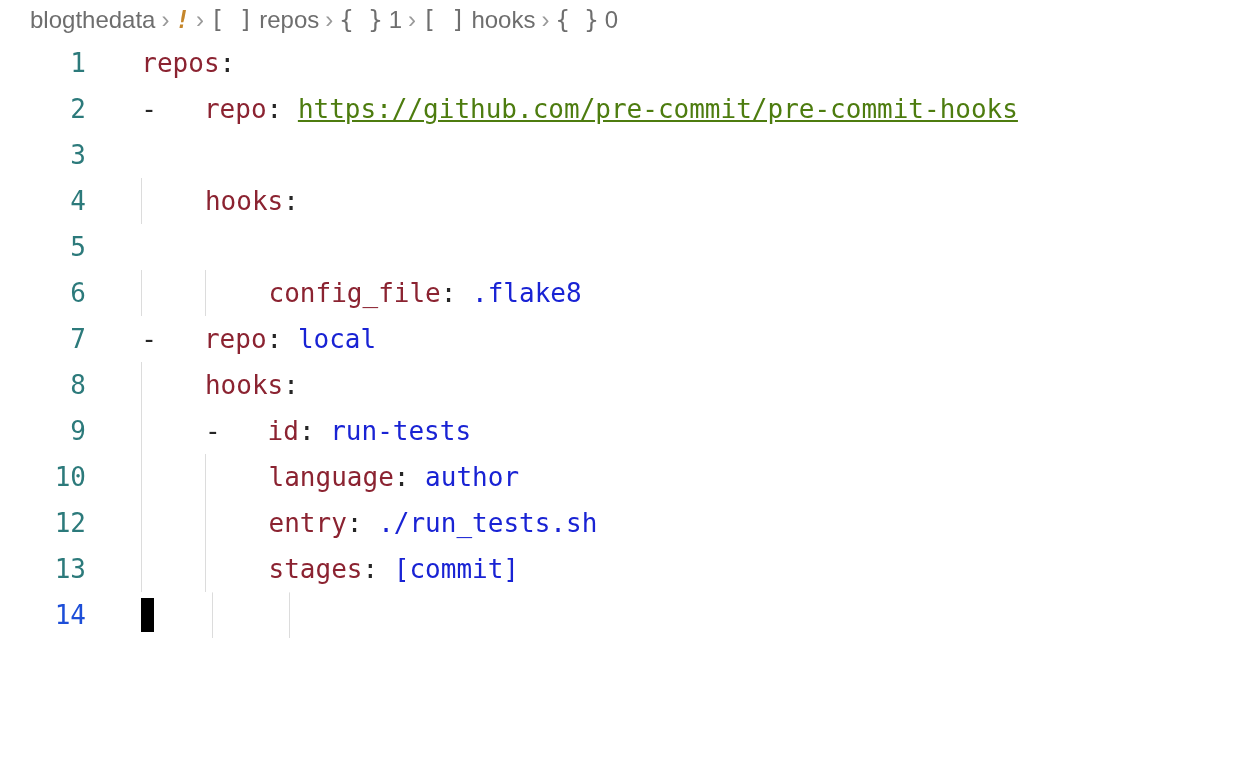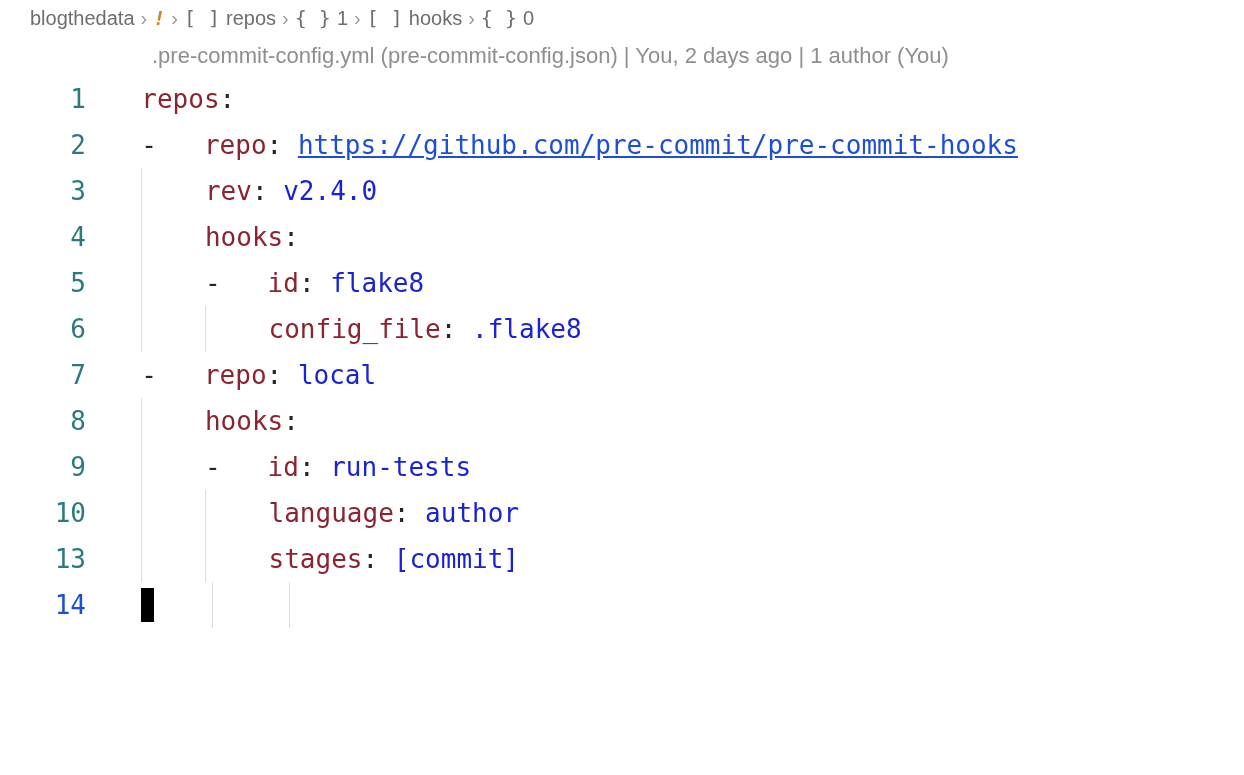--- a/index.html
+++ b/index.html
@@ -7,21 +7,21 @@
     font-family: -apple-system, BlinkMacSystemFont, "Segoe UI", sans-serif;
     background: #ffffff;
     width: 1244px;
     height: 775px;
     overflow: hidden;
   }
   .breadcrumb {
     display: flex;
     align-items: center;
     padding: 6px 12px 6px 30px;
-    font-size: 20px;
+    font-size: 24px;
     color: #6e6e6e;
     gap: 6px;
   }
   .breadcrumb .sep { color: #9a9a9a; }
   .breadcrumb .icon { color: #c5862b; font-weight: bold; font-style: italic; font-family: 'SFMono-Regular', Menlo, monospace; }
   .breadcrumb .sym { color: #6e6e6e; font-family: 'SFMono-Regular', Menlo, monospace; }
   .editor {
     font-family: 'SFMono-Regular', Menlo, Monaco, Consolas, monospace;
     font-size: 26px;
     line-height: 46px;
@@ -44,21 +44,21 @@
     color: #2c7a7b;
     padding-right: 24px;
     user-select: none;
   }
   .code { position: relative; }
   .code::before {
     
   }
   .key { color: #8b2331; }
   .val { color: #1923d4; }
-  .link { color: #1d4ed8; text-decoration: underline; }
+  .link { color: #4d7c0f; text-decoration: underline; }
   .dash { color: #262626; }
   .colon { color: #262626; }
   .cursor {
     display:inline-block;
     width: 13px;
     height: 34px;
     background: #000000;
     vertical-align: middle;
     margin-top: -4px;
   }
@@ -89,47 +89,44 @@
   <span>1</span>
   <span class="sep">›</span>
   <span class="sym">[ ]</span>
   <span>hooks</span>
   <span class="sep">›</span>
   <span class="sym">{ }</span>
   <span>0</span>
 </div>
 
 <div class="editor">
-  <div class="codelens">.pre-commit-config.yml (pre-commit-config.json) | You, 2 days ago | 1 author (You)</div>
 
   <div class="lines">
 
     <div class="line">
       <div class="gutter">1</div>
       <div class="code">  <span class="key">repos</span><span class="colon">:</span></div>
     </div>
 
     <div class="line">
       <div class="gutter">2</div>
       <div class="code">  <span class="dash">-</span>   <span class="key">repo</span><span class="colon">:</span> <span class="link">https://github.com/pre-commit/pre-commit-hooks</span></div>
     </div>
 
     <div class="line">
       <div class="gutter">3</div>
-      <div class="code">  <span class="guide"></span>    <span class="key">rev</span><span class="colon">:</span> <span class="val">v2.4.0</span></div>
     </div>
 
     <div class="line">
       <div class="gutter">4</div>
       <div class="code">  <span class="guide"></span>    <span class="key">hooks</span><span class="colon">:</span></div>
     </div>
 
     <div class="line">
       <div class="gutter">5</div>
-      <div class="code">  <span class="guide"></span>    <span class="dash">-</span>   <span class="key">id</span><span class="colon">:</span> <span class="val">flake8</span></div>
     </div>
 
     <div class="line">
       <div class="gutter">6</div>
       <div class="code">  <span class="guide"></span>    <span class="guide"></span>    <span class="key">config_file</span><span class="colon">:</span> <span class="val">.flake8</span></div>
     </div>
 
     <div class="line">
       <div class="gutter">7</div>
       <div class="code">  <span class="dash">-</span>   <span class="key">repo</span><span class="colon">:</span> <span class="val">local</span></div>
@@ -146,20 +143,24 @@
     </div>
 
     <div class="line">
       <div class="gutter">10</div>
       <div class="code">  <span class="guide"></span>    <span class="guide"></span>    <span class="key">language</span><span class="colon">:</span> <span class="val">author</span></div>
     </div>
 
     <div class="line">
     </div>
 
+    <div class="line">
+      <div class="gutter">12</div>
+      <div class="code">  <span class="guide"></span>    <span class="guide"></span>    <span class="key">entry</span><span class="colon">:</span> <span class="val">./run_tests.sh</span></div>
+    </div>
 
     <div class="line">
       <div class="gutter">13</div>
       <div class="code">  <span class="guide"></span>    <span class="guide"></span>    <span class="key">stages</span><span class="colon">:</span> <span class="val">[commit]</span></div>
     </div>
 
     <div class="line row14">
       <div class="gutter">14</div>
       <div class="code">  <span class="cursor"></span><span class="guide last-guides" style="margin-left:58px"></span><span class="guide last-guides" style="margin-left:76px"></span></div>
     </div>

